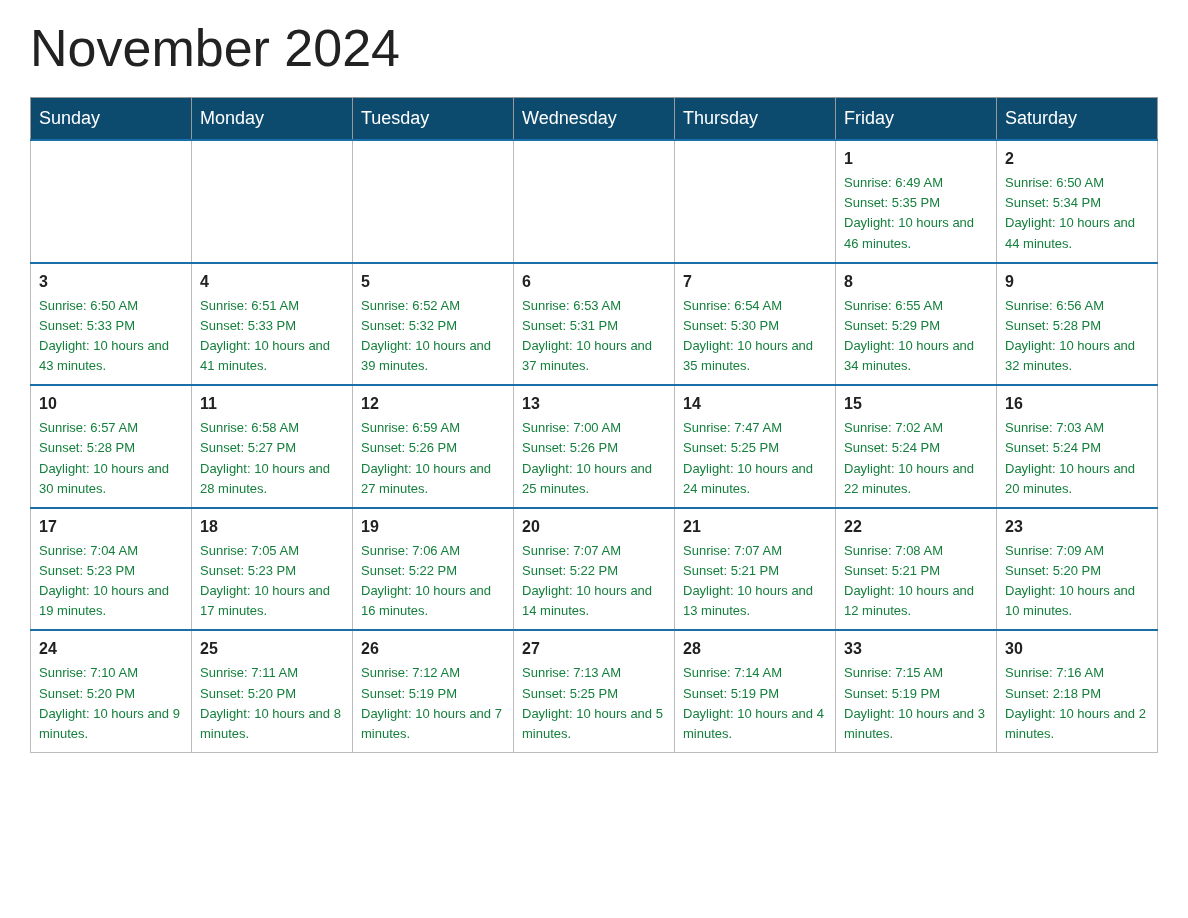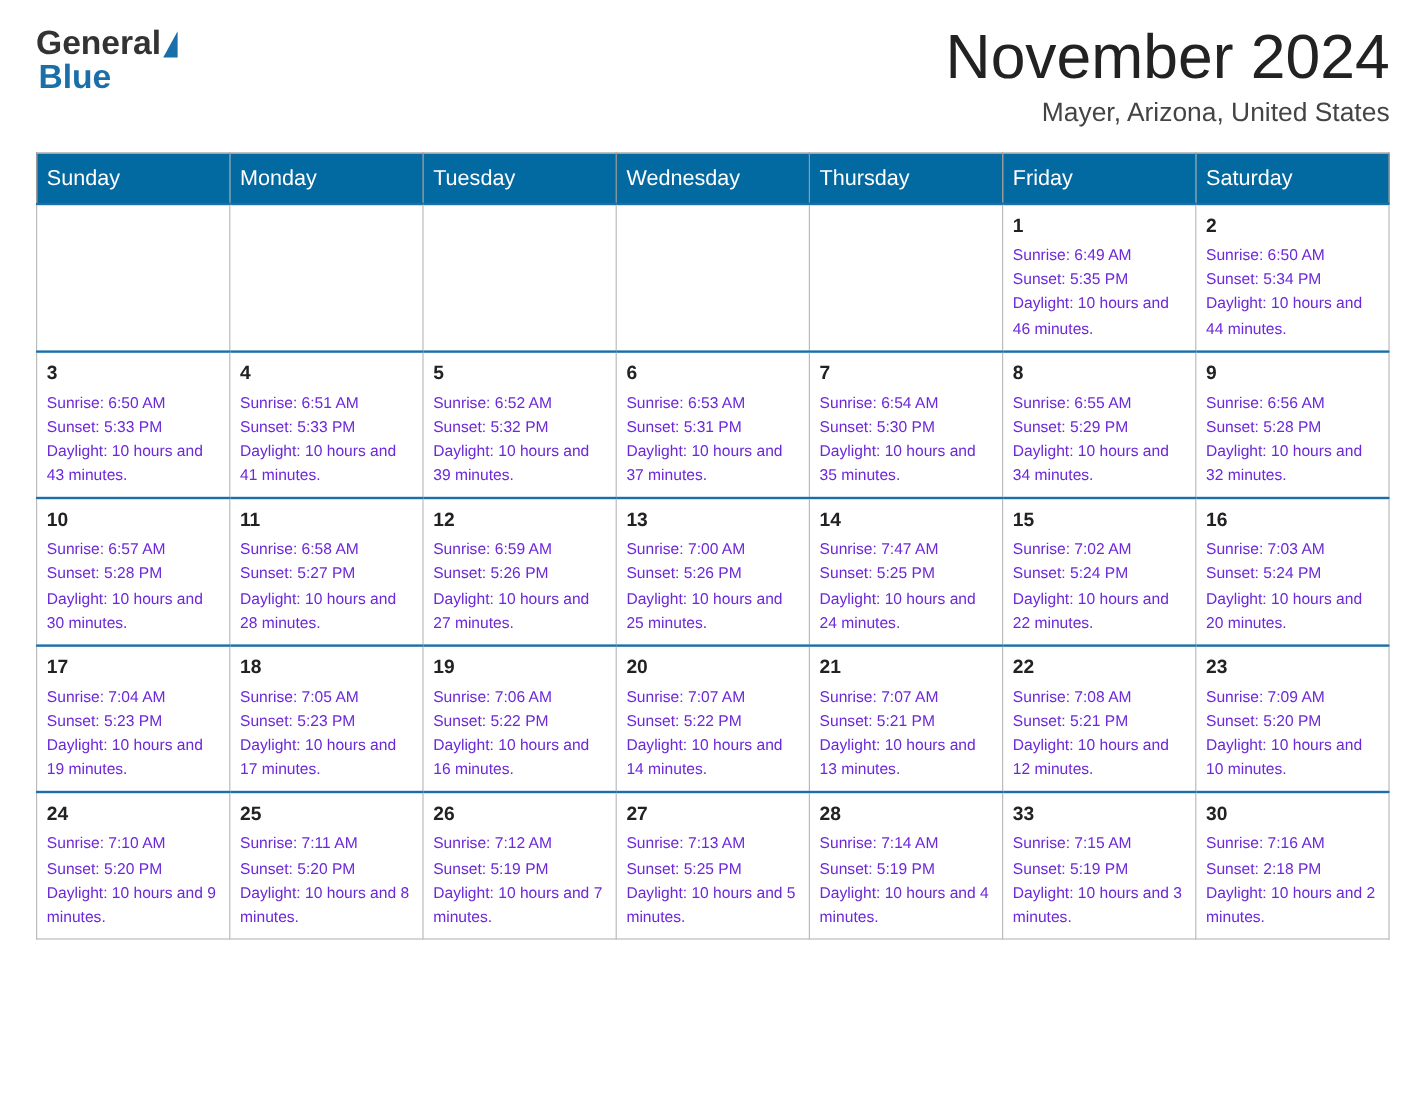--- a/index.html
+++ b/index.html
@@ -60,21 +60,21 @@
       font-size: 22px;
       color: #444;
       margin-top: 4px;
     }
     .calendar {
       width: 100%;
       border-collapse: collapse;
       border: 1px solid #999;
     }
     .calendar th {
-      background-color: #0369a1;
+      background-color: #0c4a6e;
       color: #fff;
       font-size: 18px;
       font-weight: normal;
       padding: 10px 8px;
       text-align: left;
       border: 1px solid #999;
     }
     .calendar td {
       vertical-align: top;
       width: calc(100% / 7);
@@ -87,44 +87,36 @@
     }
     .day-number {
       font-size: 16px;
       font-weight: bold;
       color: #222;
       display: block;
       margin-bottom: 2px;
     }
     .day-info {
       font-size: 13px;
-      color: #6d28d9;
+      color: #15803d;
       line-height: 1.55;
     }
     .empty-cell {
       background: #fff;
     }
     tr.week-row td {
       border-top: 2px solid #1a6fa8;
     }
   </style>
 </head>
 <body>
 
 <div class="header-area">
-  <div class="logo">
-    <div class="logo-top">
-      <span class="logo-general">General</span>
-      <div class="logo-triangle"></div>
-    </div>
-    <span class="logo-blue">Blue</span>
-  </div>
   <div class="title-area">
     <div class="month-title">November 2024</div>
-    <div class="location">Mayer, Arizona, United States</div>
   </div>
 </div>
 
 <table class="calendar">
   <thead>
     <tr>
       <th>Sunday</th>
       <th>Monday</th>
       <th>Tuesday</th>
       <th>Wednesday</th>

